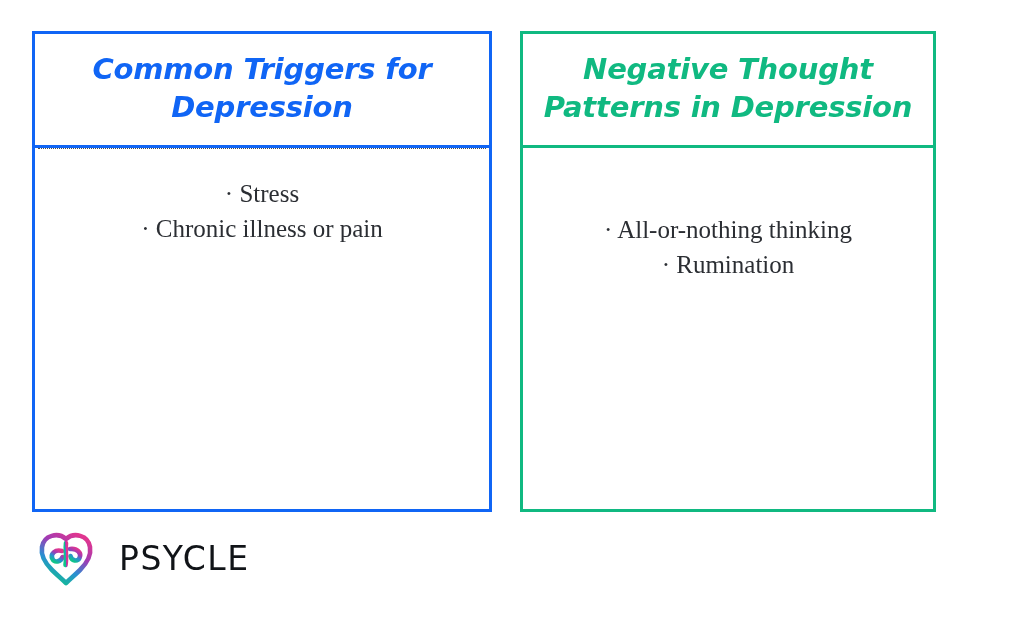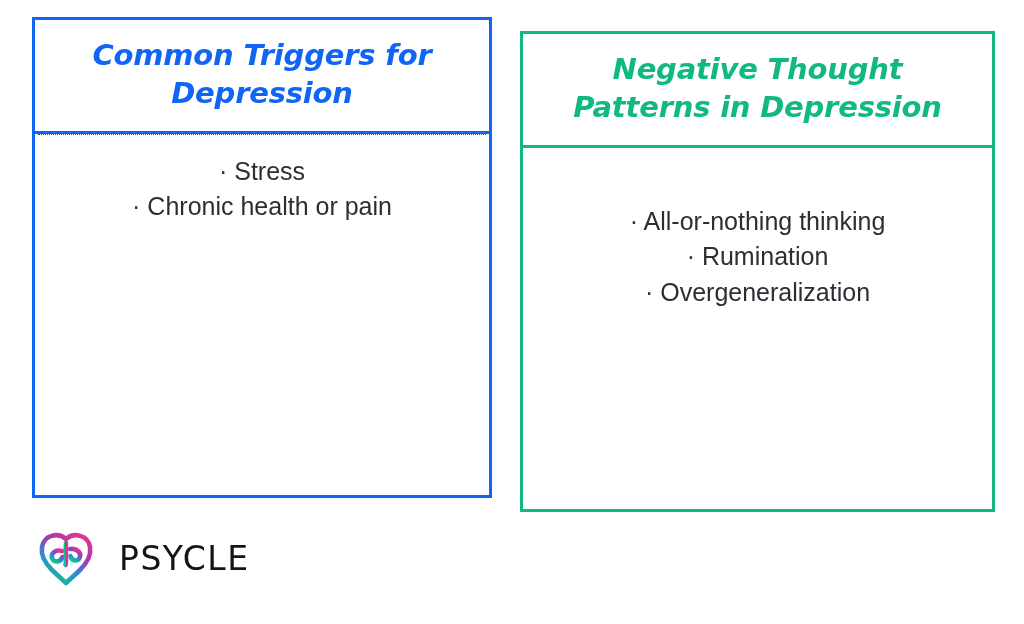--- a/index.html
+++ b/index.html
@@ -25,30 +25,30 @@
   .card {
     position: absolute;
     box-sizing: border-box;
     background: #ffffff;
     display: flex;
     flex-direction: column;
   }
 
   .card-triggers {
     left: 32px;
-    top: 17px;
+    top: 31px;
     width: 460px;
     height: 481px;
     border: 3px solid #1065f5;
   }
 
   .card-thoughts {
     left: 520px;
     top: 31px;
-    width: 475px;
+    width: 416px;
     height: 481px;
     border: 3px solid #10b981;
   }
 
   
   .card-header {
     box-sizing: border-box;
     width: 100%;
     display: flex;
     align-items: center;
@@ -103,26 +103,26 @@
     align-items: center;
     padding: 0 14px;
     box-sizing: border-box;
   }
 
   .card-triggers .card-body { padding-top: 20px; }
   .card-thoughts .card-body { padding-top: 56px; }
 
   .bullet-list {
     list-style: none;
-    margin: 0;
+    margin: 8px;
     padding: 0;
     width: 100%;
     text-align: center;
     color: #2b2e33;
-    font-family: Liberation Sans, sans-serif;
+    font-family: Liberation Serif, serif;
     font-size: 25px;
     line-height: 1.41;
     font-weight: 400;
   }
 
   .bullet-item {
     text-align: center;
   }
 
   .bullet-item::before {
@@ -160,35 +160,34 @@
 <div class="canvas">
 
   <section class="card card-triggers">
     <header class="card-header">
       <h2 class="card-title">Common Triggers for
 Depression</h2>
     </header>
     <div class="card-body">
       <ul class="bullet-list">
         <li class="bullet-item">Stress</li>
-        <li class="bullet-item">Chronic health or pain</li>
+        <li class="bullet-item">Chronic illness or pain</li>
       </ul>
     </div>
   </section>
 
   <section class="card card-thoughts">
     <header class="card-header">
       <h2 class="card-title">Negative Thought
 Patterns in Depression</h2>
     </header>
     <div class="card-body">
       <ul class="bullet-list">
         <li class="bullet-item">All-or-nothing thinking</li>
         <li class="bullet-item">Rumination</li>
-        <li class="bullet-item">Overgeneralization</li>
       </ul>
     </div>
   </section>
 
   <div class="logo">
     <svg class="logo-mark" viewBox="0 0 60 58">
       <defs>
         <linearGradient id="psycleGrad" x1="0.78" y1="0" x2="0.2" y2="1">
           <stop offset="0%" stop-color="#e0368f"></stop>
           <stop offset="34%" stop-color="#a03bb4"></stop>

